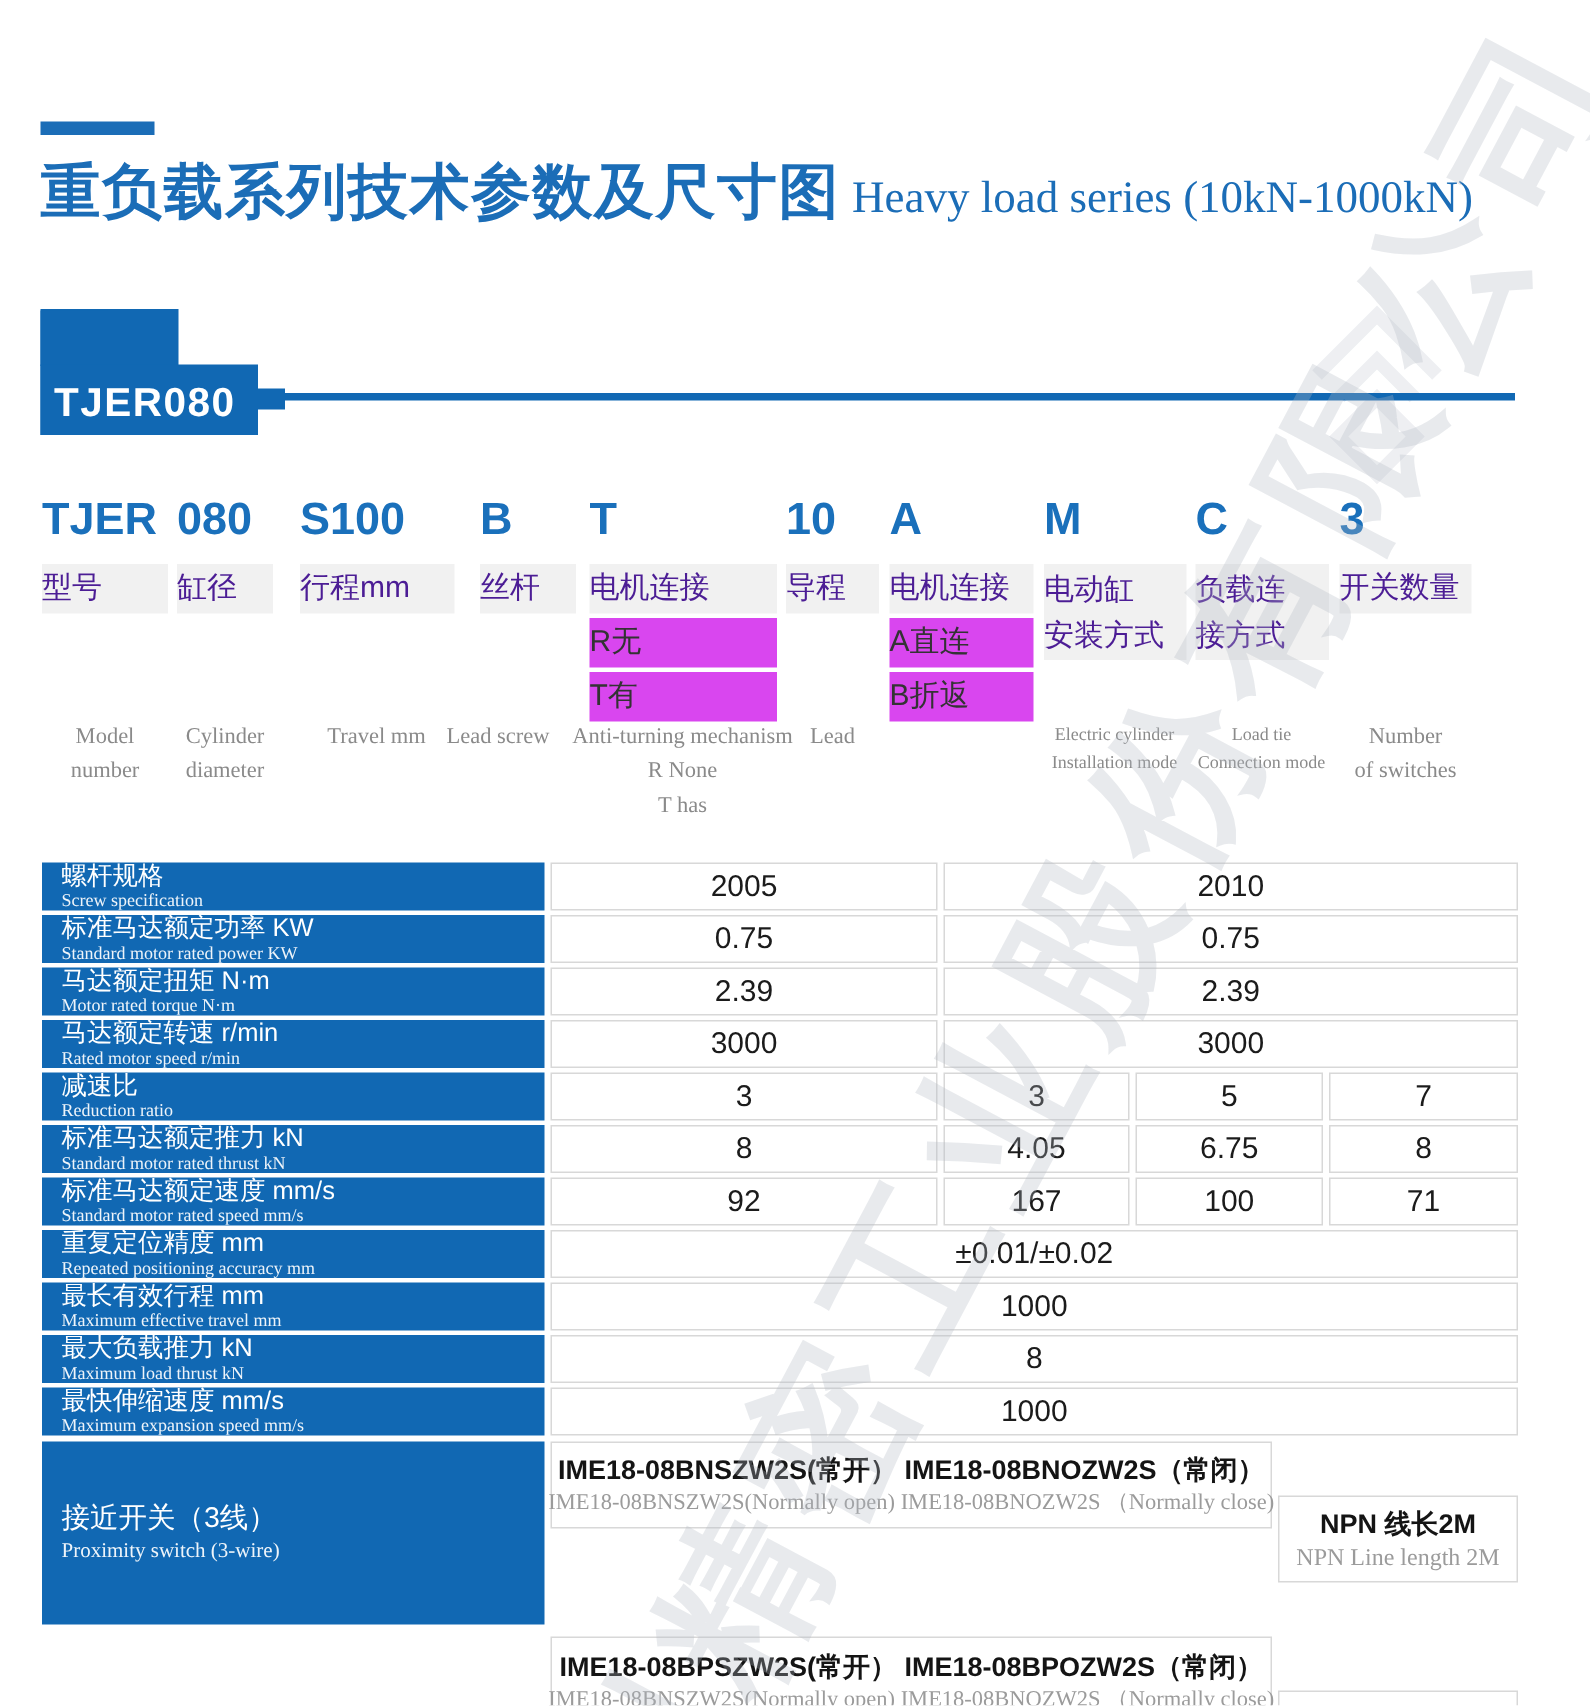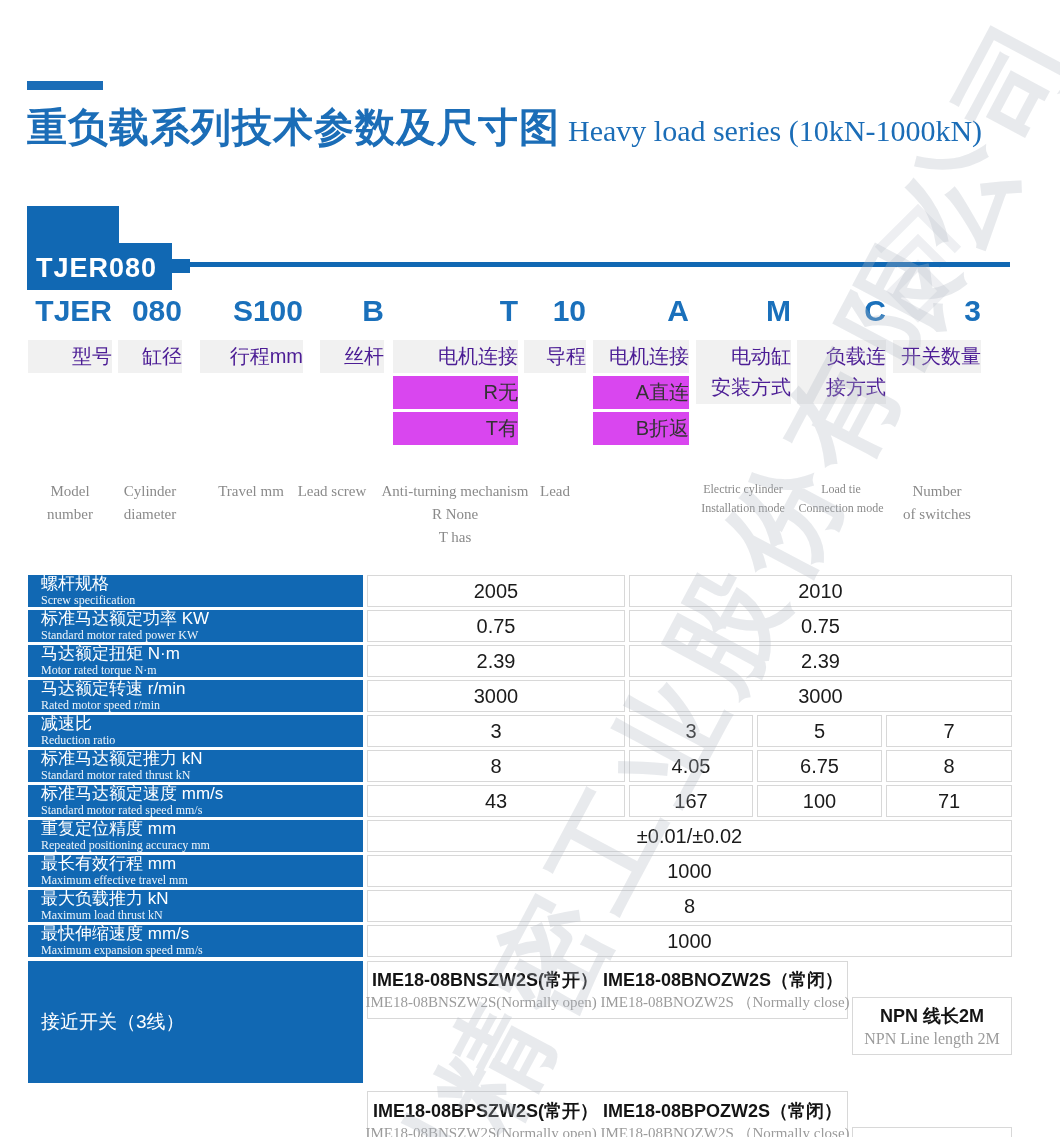--- a/index.html
+++ b/index.html
@@ -18,21 +18,21 @@
   .title-row{position:absolute;left:27px;top:100px;width:1010px;white-space:nowrap;}
   .title-zh{font-size:40px;font-weight:800;color:#1b6db7;letter-spacing:1px;}
   .title-en{font-family:"Liberation Serif","DejaVu Serif",serif;font-size:30px;color:#1b6db7;margin-left:8px;}
 
   
   .banner{position:absolute;left:0;top:195px;}
   .banner text{fill:#ffffff;font-family:"Liberation Sans","DejaVu Sans",sans-serif;
                font-size:27px;font-weight:700;letter-spacing:1px;}
 
   
-  .col{position:absolute;top:288px;text-align:right;}
+  .col{position:absolute;top:324px;text-align:left;}
   .code{height:46px;line-height:46px;font-size:30px;font-weight:700;color:#1a70bb;}
   .lbl{margin-top:6px;height:33px;line-height:33px;background:#f1f1f1;color:#4c1d95;font-size:20px;}
   .lbl.two{height:64px;line-height:normal;display:flex;flex-direction:column;justify-content:center;gap:4px;}
   .sub{margin-top:3px;height:33px;line-height:33px;background:#d946ef;color:#333;font-size:20px;}
 
   .ann{position:absolute;top:480px;transform:translateX(-50%);text-align:center;
        font-family:"Liberation Serif","DejaVu Serif",serif;color:#8a8a8a;z-index:2;}
   .ann span{display:block;white-space:nowrap;}
   .ann.big{font-size:15px;line-height:23px;}
   .ann.small{font-size:12px;line-height:19px;}
@@ -241,21 +241,21 @@
       <div class="dcell cw-c">4.05</div>
       <div class="dcell cw-d">6.75</div>
       <div class="dcell cw-e">8</div>
     </div>
 
     <div class="trow">
       <div class="hcell">
         <div class="h-zh">标准马达额定速度 mm/s</div>
           <div class="h-en">Standard motor rated speed mm/s</div>
         </div>
-      <div class="dcell cw-a">43</div>
+      <div class="dcell cw-a">92</div>
       <div class="dcell cw-c">167</div>
       <div class="dcell cw-d">100</div>
       <div class="dcell cw-e">71</div>
     </div>
 
     <div class="trow">
       <div class="hcell">
         <div class="h-zh">重复定位精度 mm</div>
           <div class="h-en">Repeated positioning accuracy mm</div>
         </div>
@@ -282,20 +282,21 @@
       <div class="hcell">
         <div class="h-zh">最快伸缩速度 mm/s</div>
           <div class="h-en">Maximum expansion speed mm/s</div>
         </div>
       <div class="dcell cw-f">1000</div>
     </div>
 
     <div class="switch-block">
       <div class="hcell tall">
         <div class="h-zh">接近开关（3线）</div>
+        <div class="h-en">Proximity switch (3-wire)</div>
       </div>
       <div class="switch-rows">
         <div class="srow r1">
           <div class="dcell cw-g mcell">
             <div class="m-zh">IME18-08BNSZW2S(常开） IME18-08BNOZW2S（常闭）</div>
             <div class="m-en">IME18-08BNSZW2S(Normally open)  IME18-08BNOZW2S （Normally close)</div>
           </div>
           <div class="dcell cw-h mcell">
             <div class="n-zh">NPN  线长2M</div>
             <div class="n-en">NPN Line length 2M</div>

